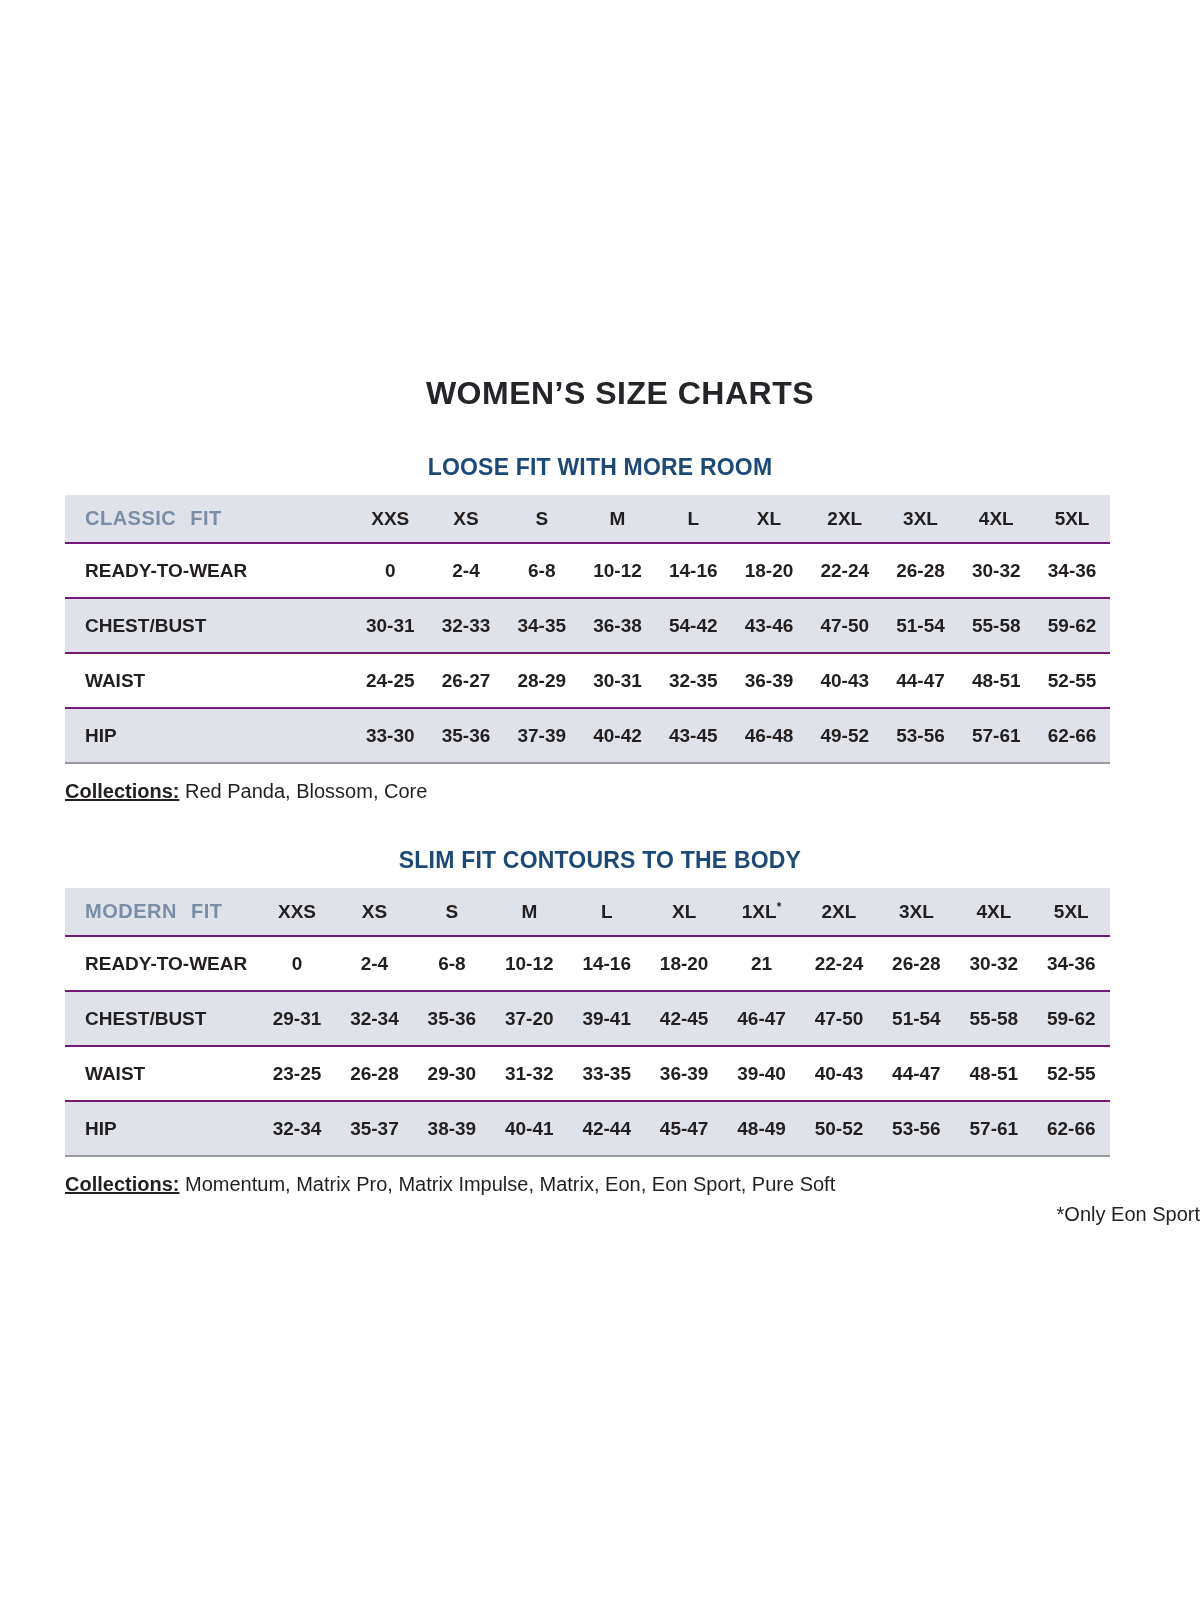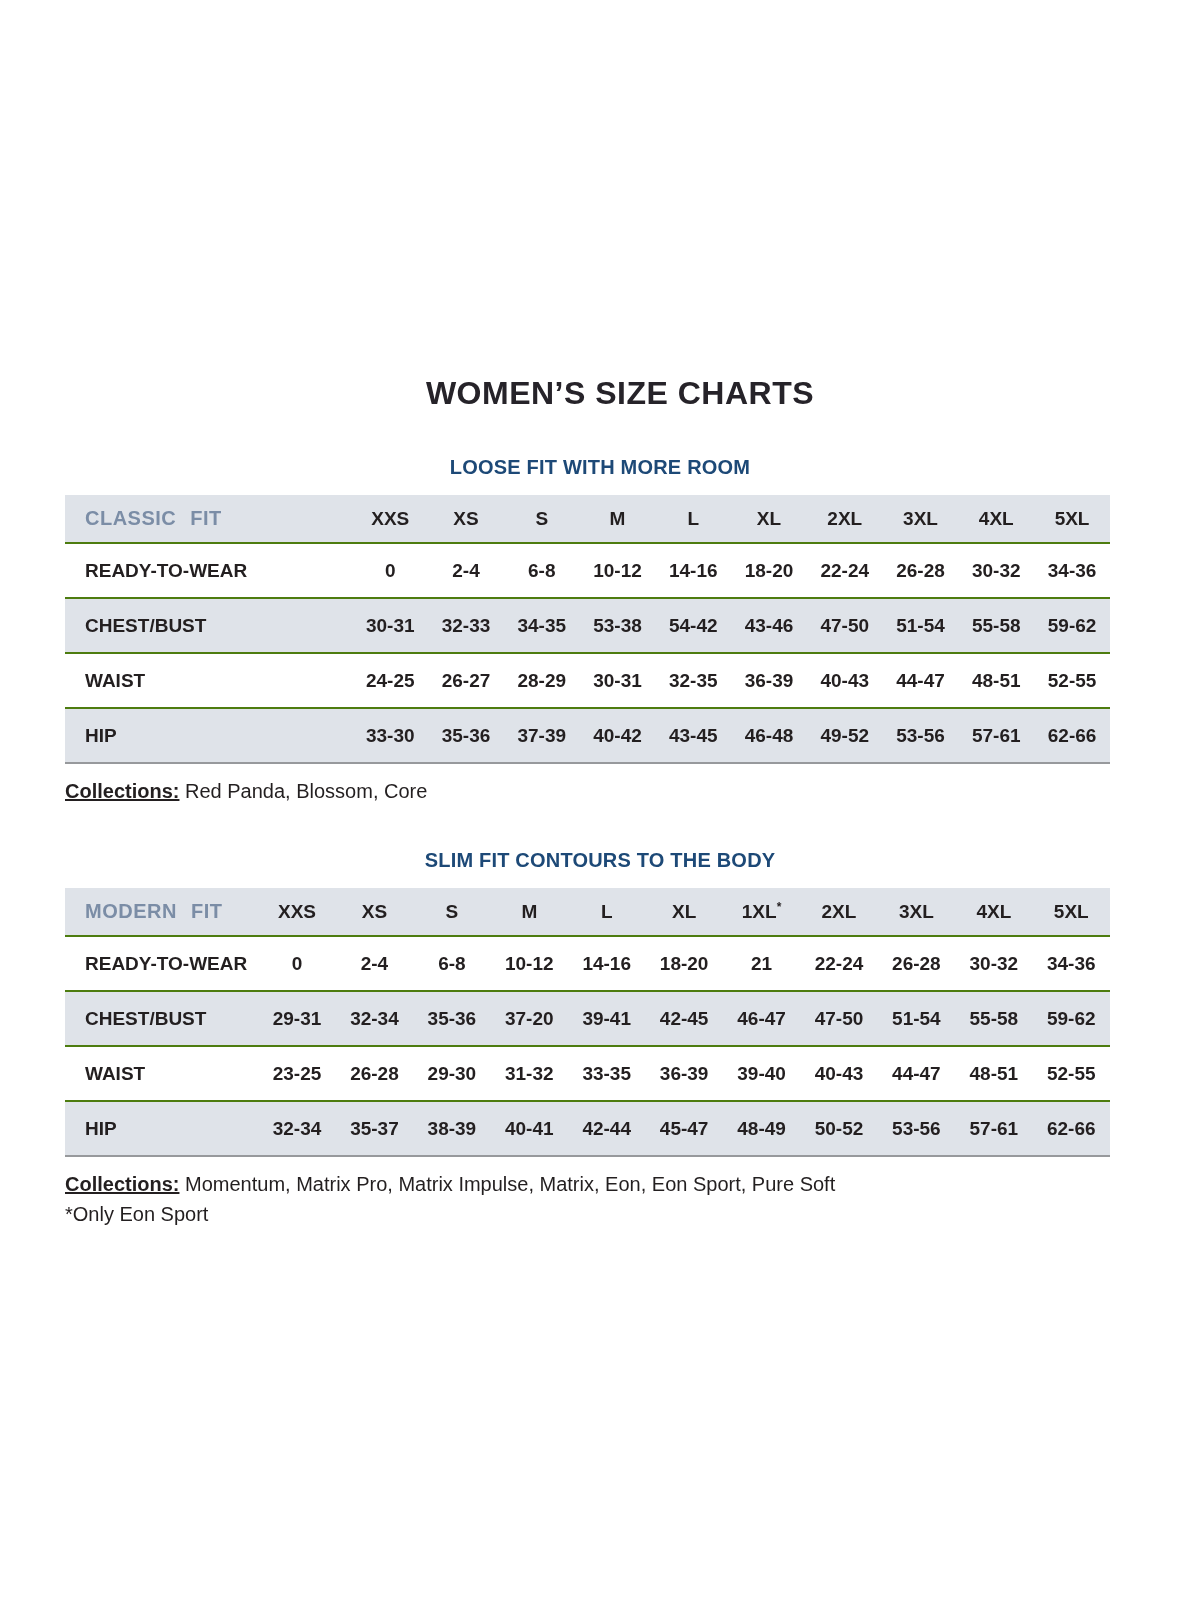--- a/index.html
+++ b/index.html
@@ -9,52 +9,52 @@
     color:#231f20;
   }
   .page{width:1200px;height:1600px;padding-top:375px;box-sizing:border-box;}
   .title{
     margin:0;text-align:center;
     font-size:32px;font-weight:700;letter-spacing:0.5px;
     color:#262329;line-height:36px;padding-left:40px;
   }
   .section-heading{
     margin:44px 0 0 0;text-align:center;
-    font-size:20px;font-weight:700;letter-spacing:0.2px;
+    font-size:23px;font-weight:700;letter-spacing:0.2px;
     color:#1d4977;line-height:24px;
   }
   .size-table{
     border-collapse:collapse;table-layout:fixed;
     width:1045px;margin:16px 0 0 65px;
     border-bottom:2px solid #97999c;
   }
   .size-table th,.size-table td{
     font-size:19px;font-weight:700;padding:0;
     height:53px;text-align:center;vertical-align:middle;
     color:#231f20;white-space:nowrap;
   }
   .size-table thead th{height:47px;}
   .size-table thead tr{background:#dfe3e9;border-radius:15px;}
   .size-table tbody tr:nth-child(even){background:#dfe3e9;}
-  .size-table tbody tr{border-top:2px solid #4d7c0f;}
+  .size-table tbody tr{border-top:2px solid #701a75;}
   .size-table .label-cell{text-align:left;padding-left:20px;}
   .size-table .fit-label{
     color:#7b8da6;word-spacing:8px;letter-spacing:0.5px;font-size:20px;
   }
   #table-0 col.label-col{width:27.5%;}
   #table-1 col.label-col{width:18.5%;}
   .size-table sup{font-size:12px;line-height:0;vertical-align:super;}
   .collections{
     margin:14px 0 0 65px;font-size:20px;font-weight:400;
     line-height:26px;color:#231f20;
   }
   .collections .c-label{font-weight:700;text-decoration:underline;}
   .footnote{
-    margin:4px 0 0 65px;font-size:20px;font-weight:400;
-    line-height:26px;color:#231f20;
+    margin:4px 0 0 91px;font-size:20px;font-weight:400;
+    line-height:26px;color:#231f20;text-align:right;
   }
 </style>
 </head>
 <body>
 
 <div class="page">
 
   <h1 class="title">WOMEN’S SIZE CHARTS</h1>
 
   <section>
@@ -100,21 +100,21 @@
             <td>22-24</td>
             <td>26-28</td>
             <td>30-32</td>
             <td>34-36</td>
           </tr>
           <tr>
             <th class="label-cell">CHEST/BUST</th>
             <td>30-31</td>
             <td>32-33</td>
             <td>34-35</td>
-            <td>53-38</td>
+            <td>36-38</td>
             <td>54-42</td>
             <td>43-46</td>
             <td>47-50</td>
             <td>51-54</td>
             <td>55-58</td>
             <td>59-62</td>
           </tr>
           <tr>
             <th class="label-cell">WAIST</th>
             <td>24-25</td>

